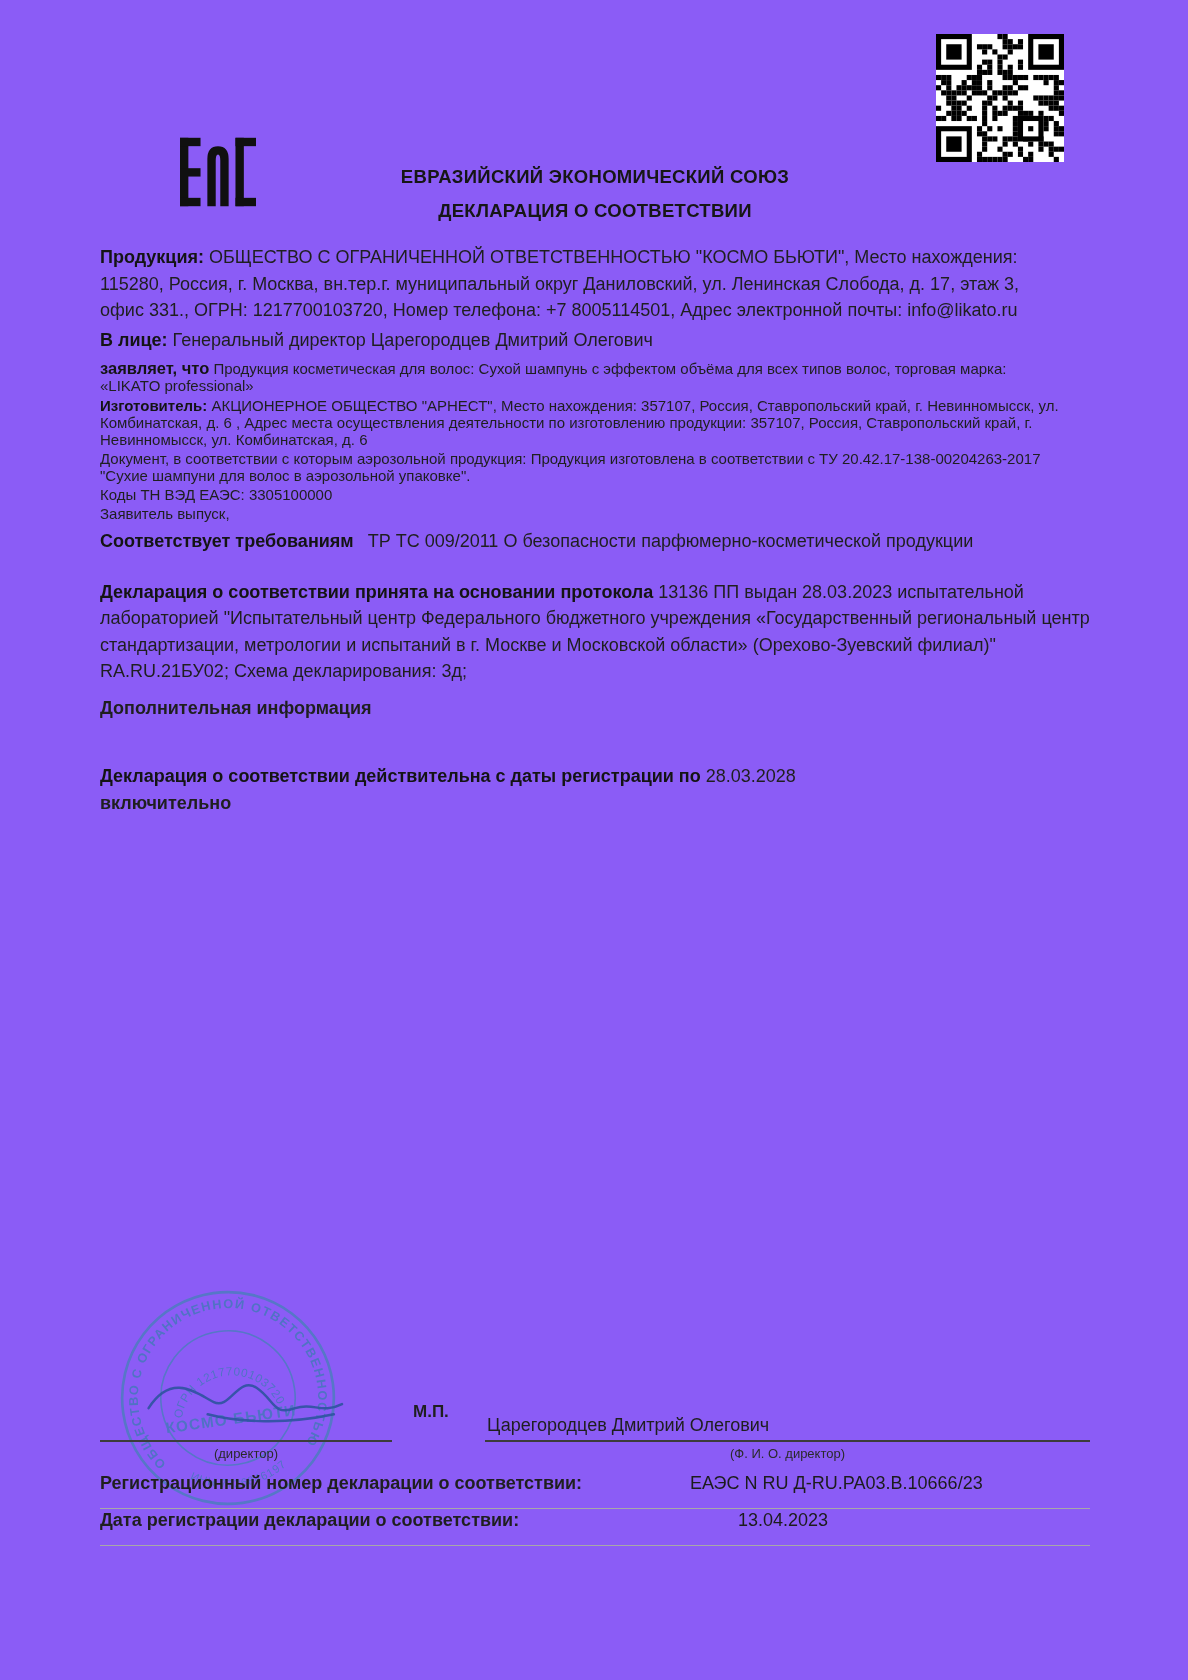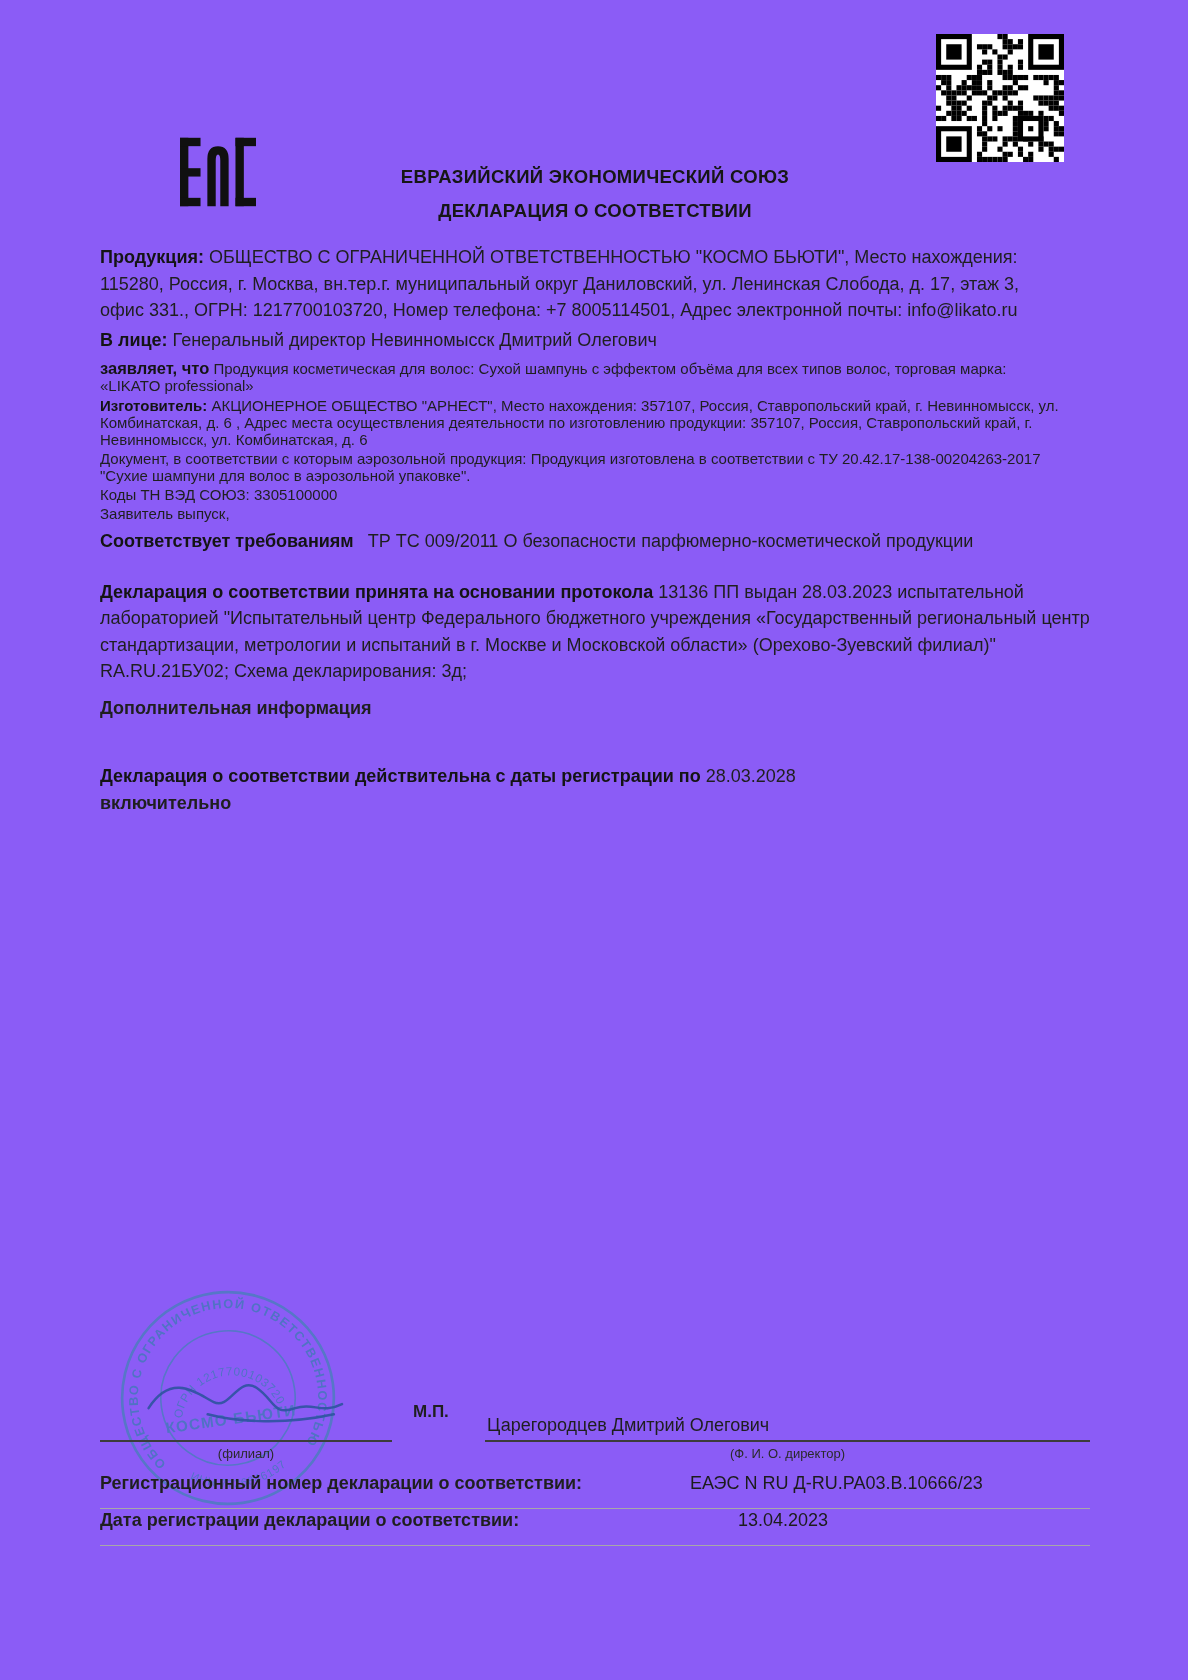--- a/index.html
+++ b/index.html
@@ -315,29 +315,29 @@
       <rect x="73" y="79" width="27" height="11"></rect>
     </g>
   </svg>
 
   <div class="content">
     <div class="title">ЕВРАЗИЙСКИЙ ЭКОНОМИЧЕСКИЙ СОЮЗ</div>
     <div class="title subtitle">ДЕКЛАРАЦИЯ О СООТВЕТСТВИИ</div>
 
     <p class="para main applicant"><b class="lbl">Продукция:</b> <span>ОБЩЕСТВО С ОГРАНИЧЕННОЙ ОТВЕТСТВЕННОСТЬЮ "КОСМО БЬЮТИ", Место нахождения: 115280, Россия, г. Москва, вн.тер.г. муниципальный округ Даниловский, ул. Ленинская Слобода, д. 17, этаж 3, офис 331., ОГРН: 1217700103720, Номер телефона: +7 8005114501, Адрес электронной почты: info@likato.ru</span></p>
 
-    <p class="para main in-person"><b class="lbl">В лице:</b> <span>Генеральный директор Невинномысск Дмитрий Олегович</span></p>
+    <p class="para main in-person"><b class="lbl">В лице:</b> <span>Генеральный директор Царегородцев Дмитрий Олегович</span></p>
 
     <p class="para small declares"><b class="lbl lbl-big">заявляет, что</b> <span>Продукция косметическая для волос: Сухой шампунь с эффектом объёма для всех типов волос, торговая марка: «LIKATO professional»</span></p>
 
     <p class="para small manufacturer"><b class="lbl">Изготовитель:</b> <span>АКЦИОНЕРНОЕ ОБЩЕСТВО "АРНЕСТ", Место нахождения: 357107, Россия, Ставропольский край, г. Невинномысск, ул. Комбинатская, д. 6 , Адрес места осуществления деятельности по изготовлению продукции: 357107, Россия, Ставропольский край, г. Невинномысск, ул. Комбинатская, д. 6</span></p>
 
     <p class="para small doc-sec"><span>Документ, в соответствии с которым аэрозольной продукция:</span> <span>Продукция изготовлена в соответствии с ТУ 20.42.17-138-00204263-2017 "Сухие шампуни для волос в аэрозольной упаковке".</span></p>
 
-    <p class="para small tnved"><span>Коды ТН ВЭД СОЮЗ:</span> <span>3305100000</span></p>
+    <p class="para small tnved"><span>Коды ТН ВЭД ЕАЭС:</span> <span>3305100000</span></p>
 
     <p class="para small serial">Заявитель выпуск,</p>
 
     <p class="para main complies"><b class="lbl">Соответствует требованиям</b><span class="gap">ТР ТС 009/2011 О безопасности парфюмерно-косметической продукции</span></p>
 
     <p class="para main basis"><b class="lbl">Декларация о соответствии принята на основании протокола</b> <span>13136 ПП выдан 28.03.2023 испытательной лабораторией "Испытательный центр Федерального бюджетного учреждения «Государственный региональный центр стандартизации, метрологии и испытаний в г. Москве и Московской области» (Орехово-Зуевский филиал)" RA.RU.21БУ02; Схема декларирования: 3д;</span></p>
 
     <p class="para main addinfo">Дополнительная информация</p>
 
     <p class="para main validity"><b class="lbl">Декларация о соответствии действительна с даты регистрации по</b> <span>28.03.2028</span>
@@ -359,21 +359,21 @@
       <text class="st-ogrn"><textPath href="#arcOgrn" startOffset="50%">ОГРН 1217700103720</textPath></text>
       <text class="st-center" x="0" y="26">КОСМО БЬЮТИ</text>
     </g>
     <path class="signature" d="M -78,10 C -55,-26 -30,-4 -14,4 C 2,12 10,-22 28,-10 C 46,2 44,18 66,10 C 84,4 92,16 112,6 M -20,16 C 10,24 58,26 104,16"></path>
   </svg>
 
   <div class="mp">М.П.</div>
   <div class="signer-name">Царегородцев Дмитрий Олегович</div>
   <div class="sig-line sig-line-left"></div>
   <div class="sig-line sig-line-right"></div>
-  <div class="caption caption-podpis">(филиал)</div>
+  <div class="caption caption-podpis">(директор)</div>
   <div class="caption caption-fio">(Ф. И. О. директор)</div>
 
   <div class="footer-row row-reg">
     <div class="footer-label">Регистрационный номер декларации о соответствии:</div>
     <div class="footer-value">ЕАЭС N RU Д-RU.РА03.В.10666/23</div>
   </div>
   <div class="footer-row row-date">
     <div class="footer-label">Дата регистрации декларации о соответствии:</div>
     <div class="footer-value">13.04.2023</div>
   </div>

